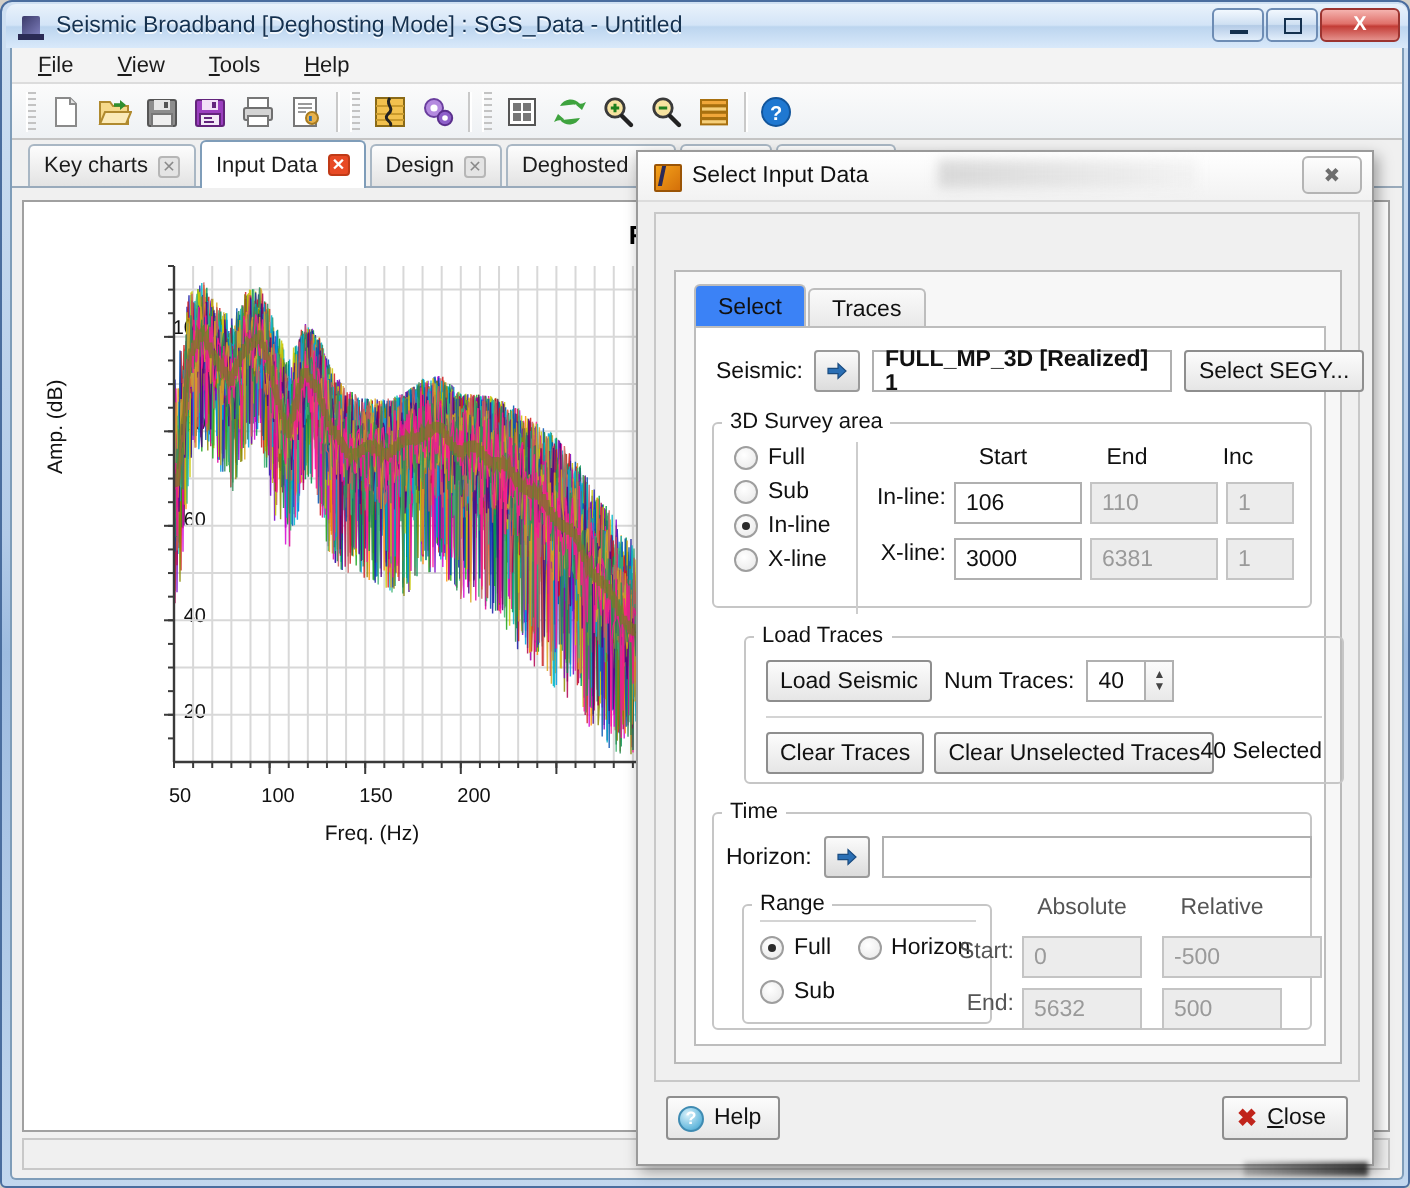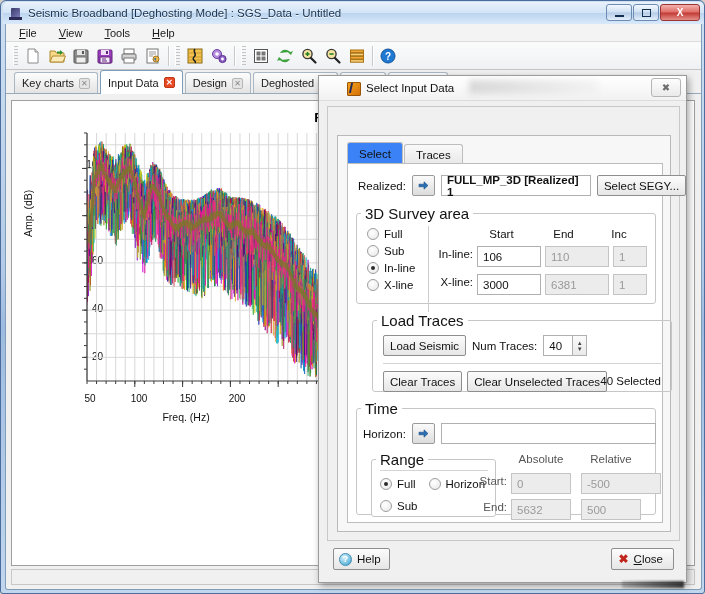--- a/index.html
+++ b/index.html
@@ -154,21 +154,20 @@
   #dialog {
     position:absolute; left:318px; top:75px; width:369px; height:508px;
     background:#f0f0f0;
     border:1px solid #9a9a9a;
     box-shadow: 2px 3px 7px rgba(0,0,0,.35);
   }
   #dlg-title {
     height:25px; display:flex; align-items:center; position:relative;
     background: linear-gradient(to bottom,#ffffff,#f2f2f2);
     border-bottom:1px solid #dcdcdc;
-    padding-left:20px;
   }
   #dlg-icon { width:14px; height:14px; margin-left:7px; margin-right:6px; position:relative; }
   #dlg-icon::before { content:""; position:absolute; left:1px; top:1px; width:12px; height:12px;
     background:linear-gradient(135deg,#f4a21a,#d4700a); border:1px solid #9a5405; border-radius:1px; }
   #dlg-icon::after { content:""; position:absolute; left:4px; top:2px; width:2px; height:10px;
     background:#2a2a58; transform:skewX(-12deg); }
   #dlg-title-text { font-size:11.5px; color:#111; }
   #dlg-blur {
     position:absolute; left:150px; top:4px; width:130px; height:14px;
     background: linear-gradient(to right, rgba(205,205,205,.75), rgba(235,235,235,.4));
@@ -234,21 +233,21 @@
     width:23px; height:21px; border:1px solid #9a9a9a; border-radius:2px;
     background: linear-gradient(to bottom,#fbfbfb,#dcdcdc);
     display:flex; align-items:center; justify-content:center;
   }
 
   fieldset.grp {
     position:absolute; border:1px solid #c6c6c6; border-radius:3px;
     margin:0; padding:0; background:transparent;
   }
   fieldset.grp > legend {
-    font-size:15px; color:#111; padding:0 4px; margin-left:4px;
+    font-size:11px; color:#111; padding:0 4px; margin-left:4px;
   }
 
   .radio {
     width:12px; height:12px; border-radius:50%;
     border:1px solid #9e9e9e; background:radial-gradient(circle at 40% 35%, #ffffff, #e7e7e7);
     display:inline-block; position:relative; flex:none;
   }
   .radio.on::after {
     content:""; position:absolute; left:3px; top:3px; width:4px; height:4px;
     border-radius:50%; background:#2b2b2b;
@@ -649,21 +648,21 @@
     <div class="outer-pane">
 
       <div class="inner-tabs">
         <div class="itab active">Select</div>
         <div class="itab">Traces</div>
       </div>
 
       <div class="inner-pane">
 
         <div style="position:absolute; left:10px; top:11px; display:flex; align-items:center; gap:6px;">
-          <span class="lbl">Realized:</span>
+          <span class="lbl">Seismic:</span>
           <div class="arrowbtn">
             <svg width="11" height="11" viewBox="0 0 11 11">
               <path d="M1 4.2 h5 v-2.4 l4 3.7 l-4 3.7 v-2.4 h-5 z" fill="#2a6fb5" stroke="#1b4c80" stroke-width=".6"></path>
             </svg>
           </div>
           <div class="txt" style="width:150px;font-weight:bold;">FULL_MP_3D [Realized] 1</div>
           <div class="btn">Select SEGY...</div>
         </div>
 
         <fieldset class="grp" style="left:8px; top:41px; width:300px; height:99px;">

